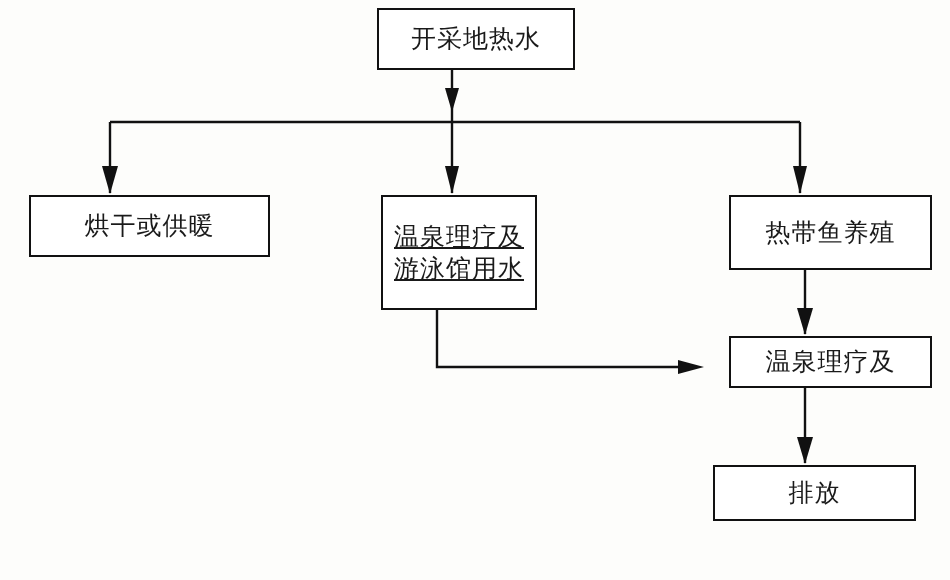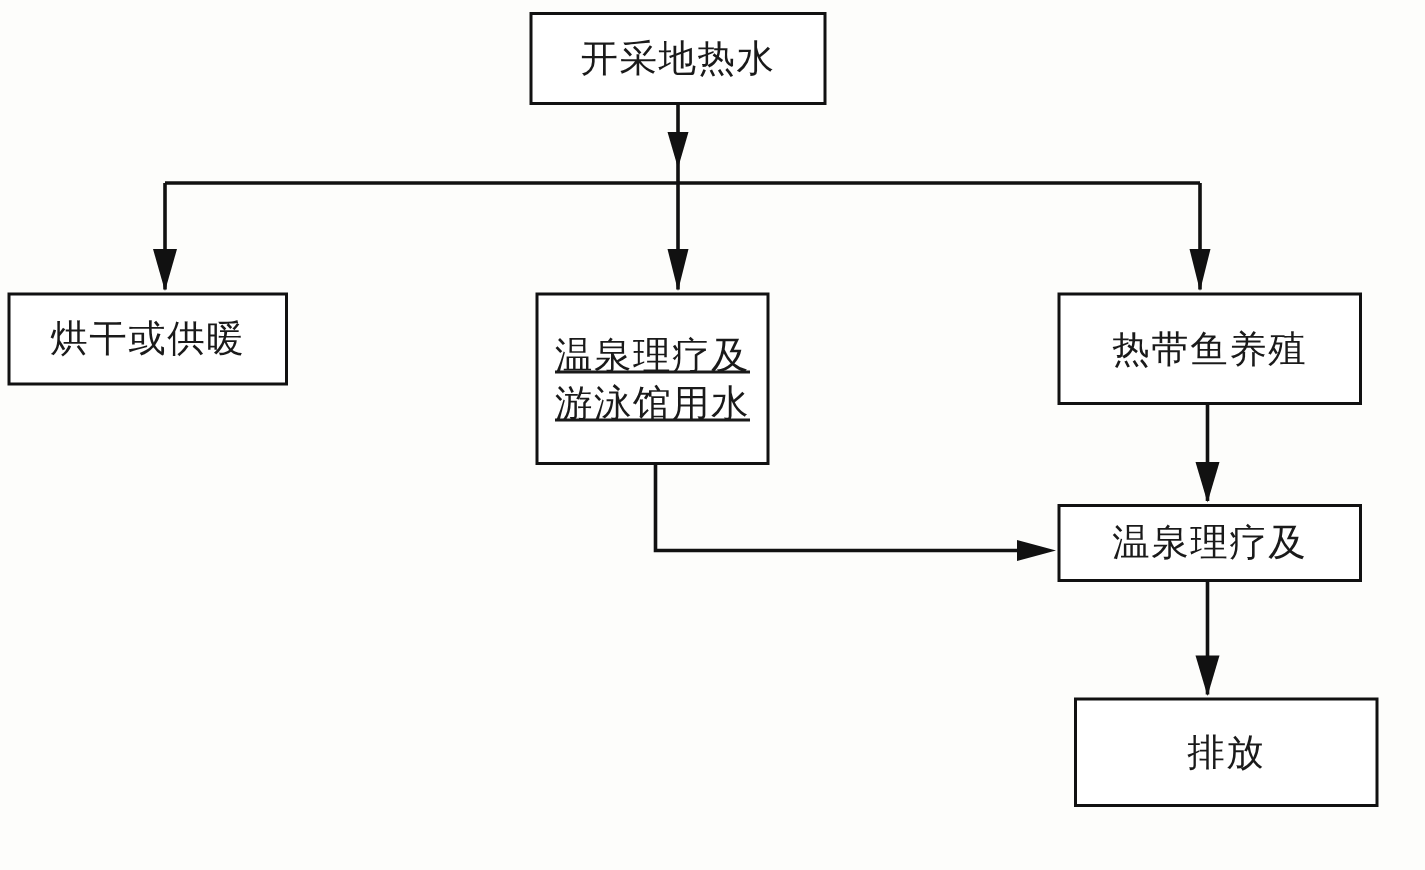--- a/index.html
+++ b/index.html
@@ -23,20 +23,21 @@
     display: flex;
     align-items: center;
     justify-content: center;
     text-align: center;
     color: #1a1a1a;
     font-size: 25px;
     line-height: 1.28;
     letter-spacing: 1px;
     white-space: pre-line;
     user-select: none;
+    margin-left: 24px;
   }
   .edge-layer {
     position: absolute;
     left: 0;
     top: 0;
     width: 950px;
     height: 580px;
     pointer-events: none;
   }
   .edge-layer path, .edge-layer line, .edge-layer polyline {
@@ -74,24 +75,24 @@
 
     <polyline points="437,310 437,367 697,367"></polyline>
     <polygon class="arrowhead" points="704,367 678,360 678,374"></polygon>
 
     <line x1="805" y1="388" x2="805" y2="463"></line>
     <polygon class="arrowhead" points="805,464 797,437 813,437"></polygon>
   </svg>
 
   <div class="node" style="left:353px; top:8px; width:198px; height:62px;">开采地热水</div>
 
-  <div class="node" style="left:5px; top:195px; width:187px; height:62px;">烘干或供暖</div>
+  <div class="node" style="left:5px; top:195px; width:241px; height:62px;">烘干或供暖</div>
 
   <div class="node" style="left:357px; top:195px; width:156px; height:115px;text-decoration:underline;">温泉理疗及
 游泳馆用水</div>
 
   <div class="node" style="left:705px; top:195px; width:203px; height:75px;">热带鱼养殖</div>
 
   <div class="node" style="left:705px; top:336px; width:203px; height:52px;">温泉理疗及</div>
 
-  <div class="node" style="left:716px; top:465px; width:203px; height:73px;">排放</div>
+  <div class="node" style="left:689px; top:465px; width:203px; height:56px;">排放</div>
 
 </div>
 
 </body></html>

